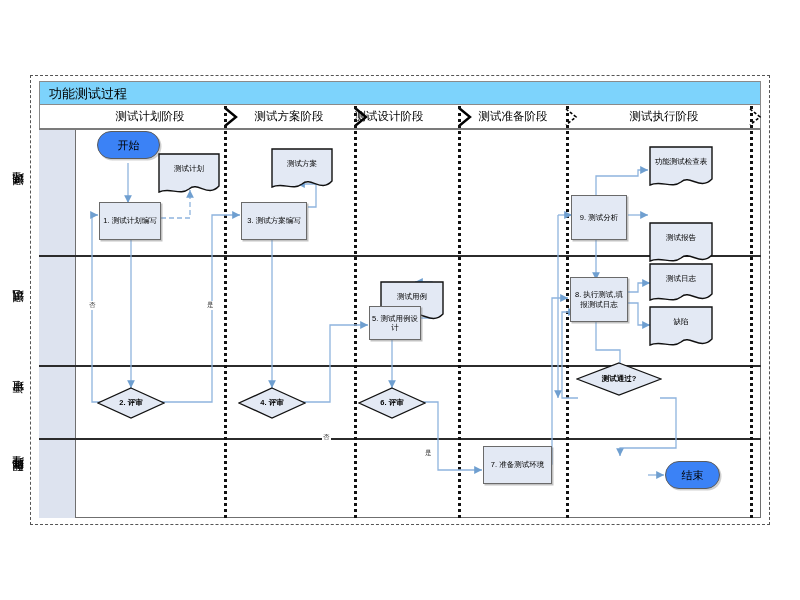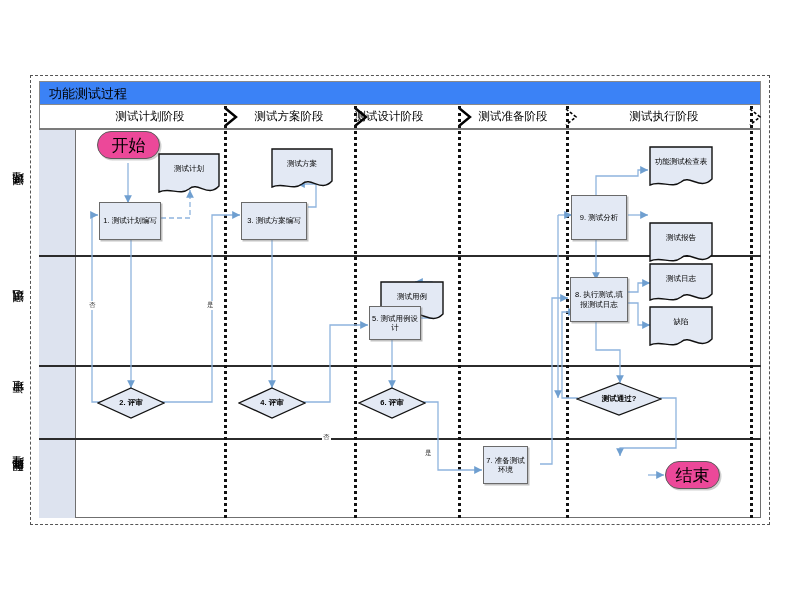--- a/index.html
+++ b/index.html
@@ -6,21 +6,21 @@
   body{width:800px;height:600px;overflow:hidden;
        font-family:"Liberation Sans","DejaVu Sans",sans-serif;color:#000;}
   #stage{position:relative;width:800px;height:600px;}
 
   
   .outer-frame{position:absolute;left:30px;top:75px;width:740px;height:450px;
        border:1px dashed #555;box-sizing:border-box;}
 
   
   .title-band{position:absolute;left:39px;top:81px;width:722px;height:24px;
-       background:#3b82f6;border:1px solid #8a8a8a;box-sizing:border-box;}
+       background:#7dd3fc;border:1px solid #8a8a8a;box-sizing:border-box;}
   .title-band span{position:absolute;left:9px;top:3px;font-size:13px;color:#000;}
 
   
   .phase-band{position:absolute;left:39px;top:105px;width:722px;height:24px;
        background:#ffffff;border-left:1px solid #8a8a8a;border-right:1px solid #8a8a8a;
        box-sizing:border-box;}
   .phase-underline{position:absolute;left:39px;top:128px;width:722px;height:2px;background:#7b7b7b;}
   .phase-label{position:absolute;top:109px;font-size:11.5px;text-align:center;white-space:nowrap;}
 
   
@@ -42,23 +42,23 @@
   .lane-sep{position:absolute;left:39px;width:722px;height:1.5px;background:#2b2b2b;}
 
   
   .phase-div{position:absolute;width:0;border-left:3px dotted #111;}
 
   
   .proc{position:absolute;background:#e3e9f4;border:1.5px solid #6a6a6a;
         box-sizing:border-box;display:flex;align-items:center;justify-content:center;
         text-align:center;font-size:7.5px;line-height:1.25;padding:1px 2px;
         box-shadow:1.5px 1.5px 0 rgba(120,120,120,.45);}
-  .term{position:absolute;background:#ec4899;border:1.5px solid #5c5c5c;
+  .term{position:absolute;background:#3b82f6;border:1.5px solid #5c5c5c;
         border-radius:18px;box-sizing:border-box;display:flex;align-items:center;
-        justify-content:center;font-size:17px;
+        justify-content:center;font-size:11px;
         box-shadow:1.5px 1.5px 0 rgba(120,120,120,.35);}
   .dec{position:absolute;}
   .dec svg{position:absolute;left:0;top:0;}
   .dec .dtext{position:absolute;left:0;top:0;width:100%;height:100%;
         display:flex;align-items:center;justify-content:center;font-size:7.5px;font-weight:bold;}
   .doc{position:absolute;}
   .doc svg{position:absolute;left:0;top:0;}
   .doc .dtext{position:absolute;left:0;top:0;width:100%;height:74%;
         display:flex;align-items:center;justify-content:center;font-size:7.5px;text-align:center;}
 
@@ -275,28 +275,28 @@
     <div class="dtext">4. 评审</div>
   </div>
 
   <div class="dec" style="left:358px;top:387px;width:68px;height:32px;">
     <svg width="68" height="32" viewBox="0 0 68 32">
       <polygon points="34,1 67,16 34,31 1,16" fill="#e3e9f4" stroke="#111" stroke-width="1.3"></polygon>
     </svg>
     <div class="dtext">6. 评审</div>
   </div>
 
-  <div class="dec" style="left:576px;top:382px;width:86px;height:34px;">
+  <div class="dec" style="left:576px;top:362px;width:86px;height:34px;">
     <svg width="86" height="34" viewBox="0 0 86 34">
       <polygon points="43,1 85,17 43,33 1,17" fill="#e3e9f4" stroke="#111" stroke-width="1.3"></polygon>
     </svg>
     <div class="dtext">测试通过?</div>
   </div>
 
-  <div class="proc" style="left:483px;top:446px;width:45px;height:38px;">
+  <div class="proc" style="left:483px;top:446px;width:69px;height:38px;">
     <span>7. 准备测试环境</span>
   </div>
 
 
   <div class="term" style="left:665px;top:461px;width:55px;height:28px;">
     <span>结束</span>
   </div>
 
 </div>
 

